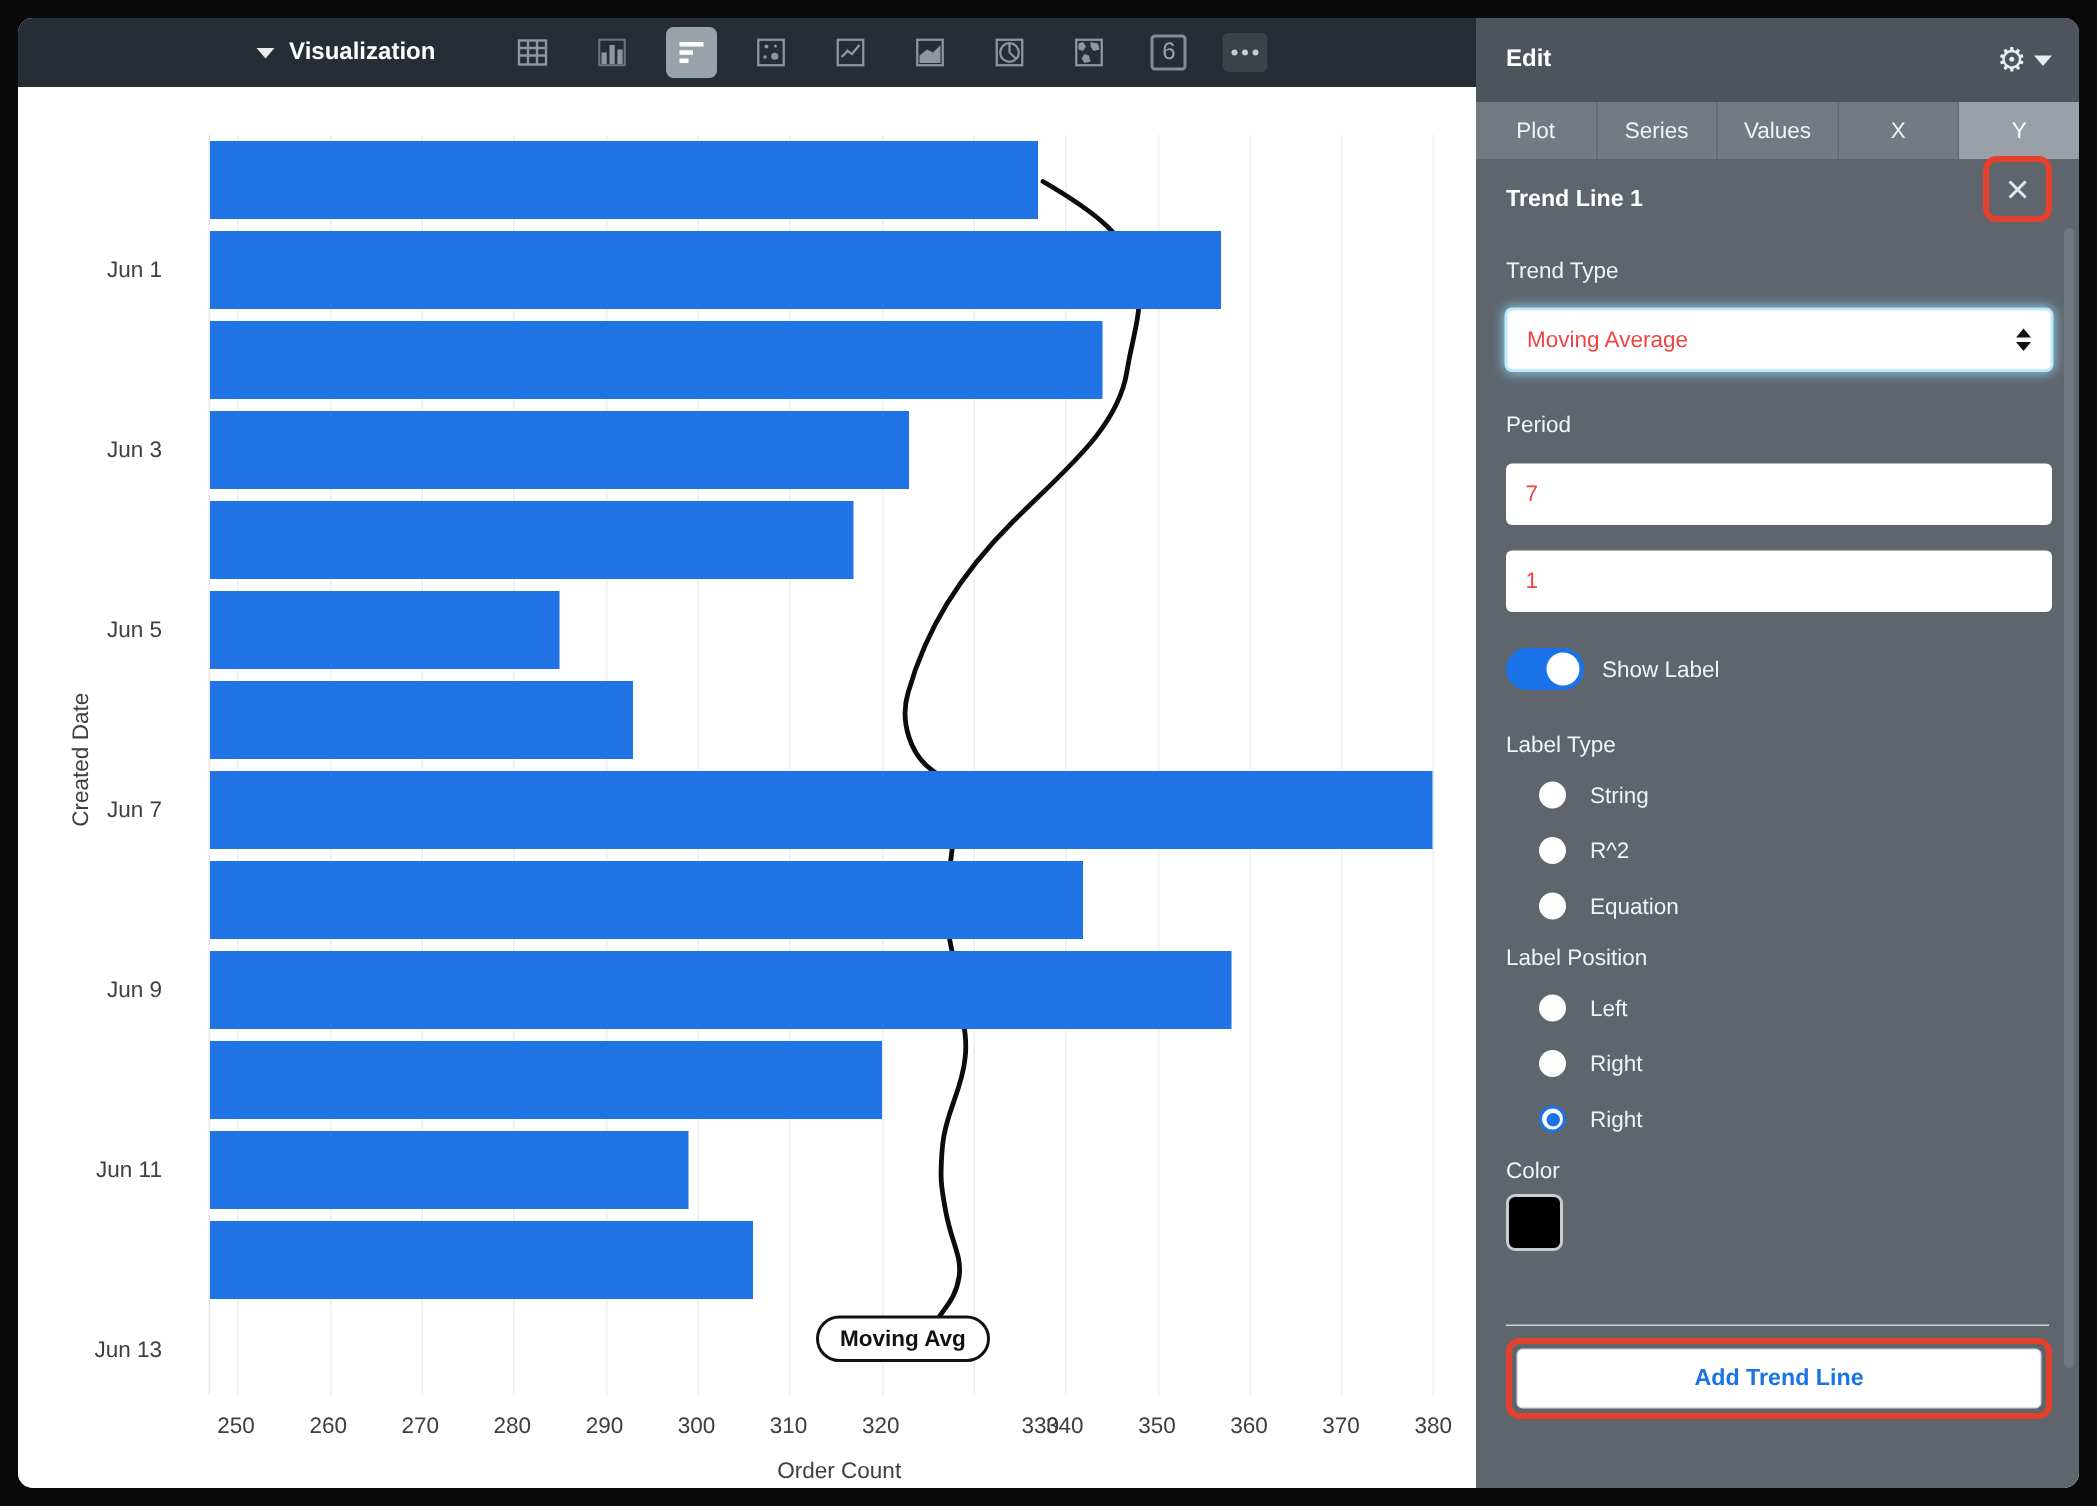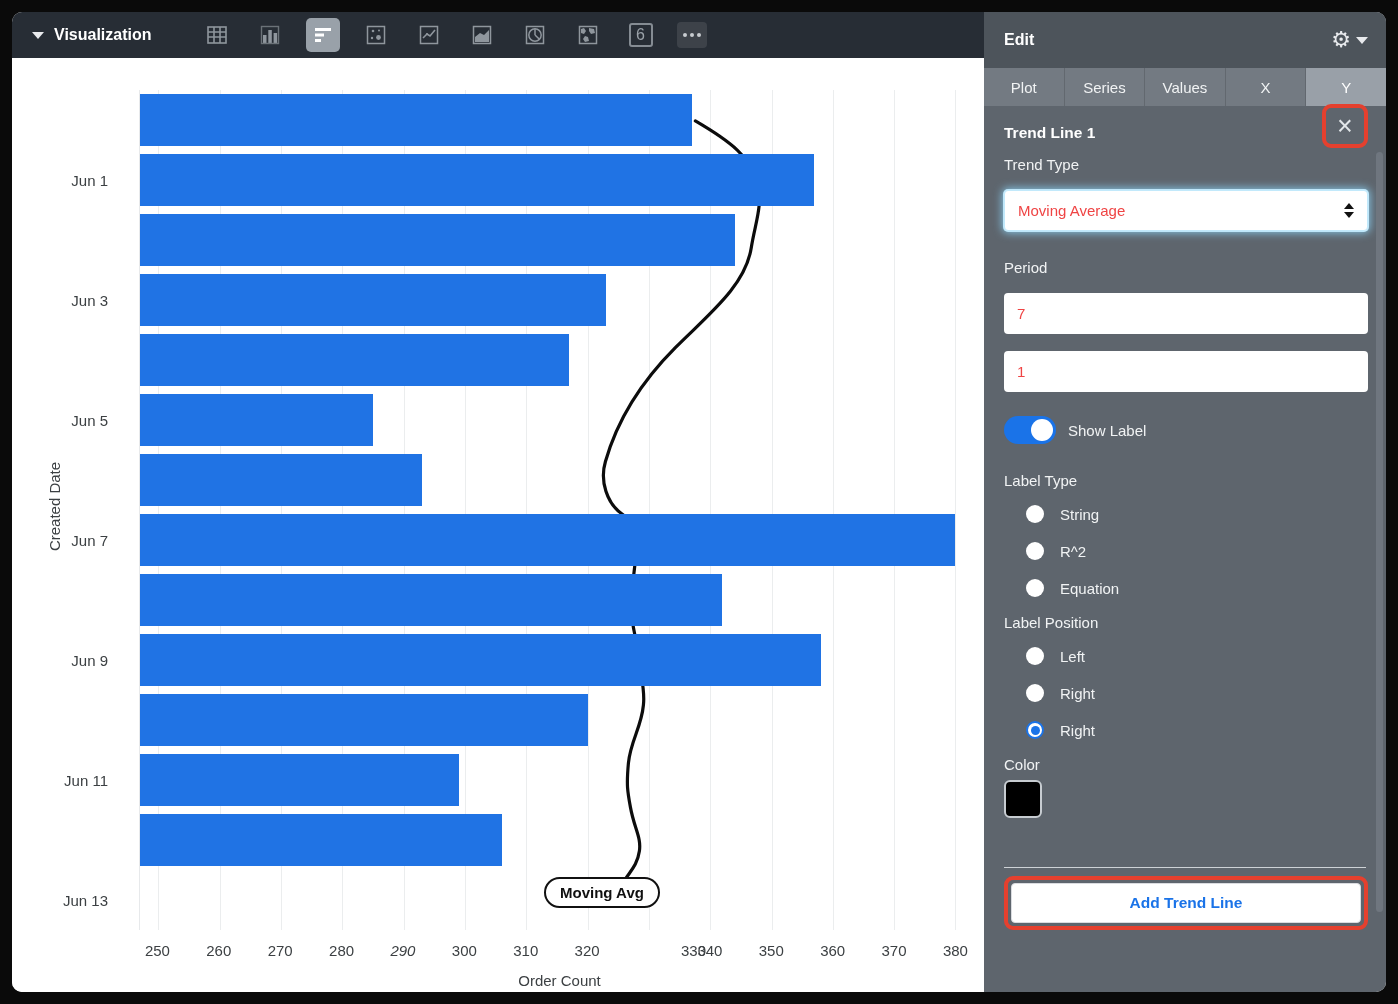--- a/index.html
+++ b/index.html
@@ -1,21 +1,21 @@
 <!DOCTYPE html>
 <html><head>
 <meta charset="utf-8">
 <style>
   * { margin:0; padding:0; box-sizing:border-box; }
   html,body { width:1398px; height:1004px; background:#0a0a0a; font-family:"Liberation Sans","DejaVu Sans",sans-serif; overflow:hidden; }
   .app { position:absolute; left:12px; top:12px; width:1374px; height:980px; border-radius:10px; overflow:hidden; display:flex; background:#fff; }
 
   
   .main { width:972px; display:flex; flex-direction:column; }
-  .topbar { height:46px; background:#272d35; display:flex; align-items:center; padding:0 0 0 20px; flex:none; }
+  .topbar { height:46px; background:#272d35; display:flex; align-items:center; padding:0 0 0 20px; flex:none;justify-content:center; }
   .viz-title { display:flex; align-items:center; gap:10px; color:#fff; font-size:16px; font-weight:bold; cursor:pointer; }
   .viz-title .caret { width:0; height:0; border-left:6px solid transparent; border-right:6px solid transparent; border-top:7px solid #e8eaed; }
   .icon-row { display:flex; align-items:center; gap:19px; margin-left:48px; }
   .icon-btn { width:34px; height:34px; border-radius:5px; display:flex; align-items:center; justify-content:center; cursor:pointer; }
   .icon-btn svg { display:block; }
   .icon-btn.active { background:#99a1a9; }
   .icon-btn.more { background:rgba(255,255,255,.10); width:30px; height:26px; border-radius:4px; }
   .dots { display:flex; gap:3px; }
   .dots i { width:4px; height:4px; border-radius:50%; background:#c8ccd0; }
   .num6 { width:24px; height:24px; border:2px solid #858c93; border-radius:3px; color:#9aa1a8; font-size:16px; display:flex; align-items:center; justify-content:center; }
@@ -44,21 +44,21 @@
   .tab { flex:1; display:flex; align-items:center; justify-content:center; color:#f1f3f4; font-size:15px; cursor:pointer; border-right:1px solid rgba(0,0,0,.14); }
   .tab:last-child { border-right:none; }
   .tab.active { background:#99a0a8; color:#fff; }
   .panel-body { flex:1; padding:0 18px 0 20px; position:relative; color:#f1f3f4; }
   .trend-row { display:flex; align-items:center; margin-top:10px; height:34px; }
   .trend-title { font-size:15.5px; font-weight:bold; color:#fff; }
   .red-frame { border:4px solid #e5402e; border-radius:9px; }
   .close-wrap { margin-left:auto; margin-top:-14px; }
   .close-btn { width:38px; height:36px; display:flex; align-items:center; justify-content:center; color:#e3e7ea; font-size:27px; line-height:1; cursor:pointer; }
   .field-label { font-size:15px; margin-top:28px; }
-  .field-label.first { margin-top:6px; }
+  .field-label.first { margin-top:22px; }
   .select, .input { margin-top:17px; height:41px; background:#fff; border-radius:4px; width:100%; display:flex; align-items:center; padding:0 13px; font-size:15px; color:#ef4444; cursor:pointer; }
   .select { border:1px solid #c2e9fb; box-shadow:0 0 0 1px #bfe7fa, 0 0 8px 2px rgba(140,212,247,.85); justify-content:space-between; }
   .updown { display:flex; flex-direction:column; gap:3px; }
   .updown i { width:0; height:0; border-left:5px solid transparent; border-right:5px solid transparent; }
   .updown .up { border-bottom:6px solid #111; }
   .updown .down { border-top:6px solid #111; }
   .toggle-row { display:flex; align-items:center; gap:12px; margin-top:24px; }
   .toggle { width:52px; height:28px; border-radius:14px; background:#1a73e8; position:relative; cursor:pointer; flex:none; }
   .toggle .knob { position:absolute; right:3px; top:3px; width:22px; height:22px; border-radius:50%; background:#fff; }
   .toggle-label { font-size:15px; }
@@ -211,21 +211,21 @@
           <div class="bar" style="top: 544px; height: 52px; width: 81.0219%; background: rgb(32, 115, 228);"></div>
           <div class="bar" style="top: 604px; height: 52px; width: 53.2847%; background: rgb(32, 115, 228);"></div>
           <div class="bar" style="top: 664px; height: 52px; width: 37.9562%; background: rgb(32, 115, 228);"></div>
           <div class="bar" style="top: 724px; height: 52px; width: 43.0657%; background: rgb(32, 115, 228);"></div>
         </div>
       <div class="xaxis">
           <span style="left: 2.18978%;">250</span>
           <span style="left: 9.48905%;">260</span>
           <span style="left: 16.7883%;">270</span>
           <span style="left: 24.0876%;">280</span>
-          <span style="left: 31.3869%; font-style: italic;">290</span>
+          <span style="left: 31.3869%;">290</span>
           <span style="left: 38.6861%;">300</span>
           <span style="left: 45.9854%;">310</span>
           <span style="left: 53.2847%;">320</span>
           <span style="left: 60.5839%; margin-left: 45px;">330</span>
           <span style="left: 67.8832%;">340</span>
           <span style="left: 75.1825%;">350</span>
           <span style="left: 82.4818%;">360</span>
           <span style="left: 89.781%;">370</span>
           <span style="left: 97.0803%;">380</span>
         </div>

